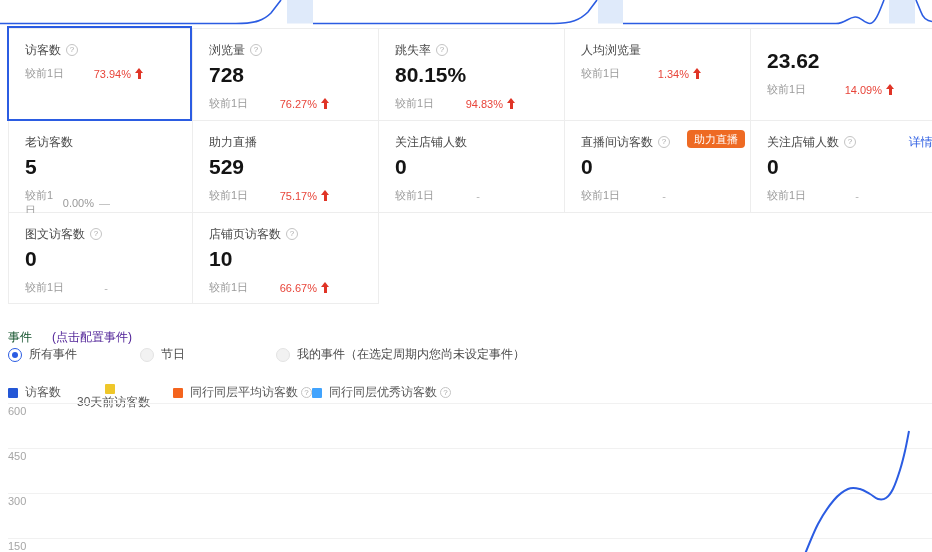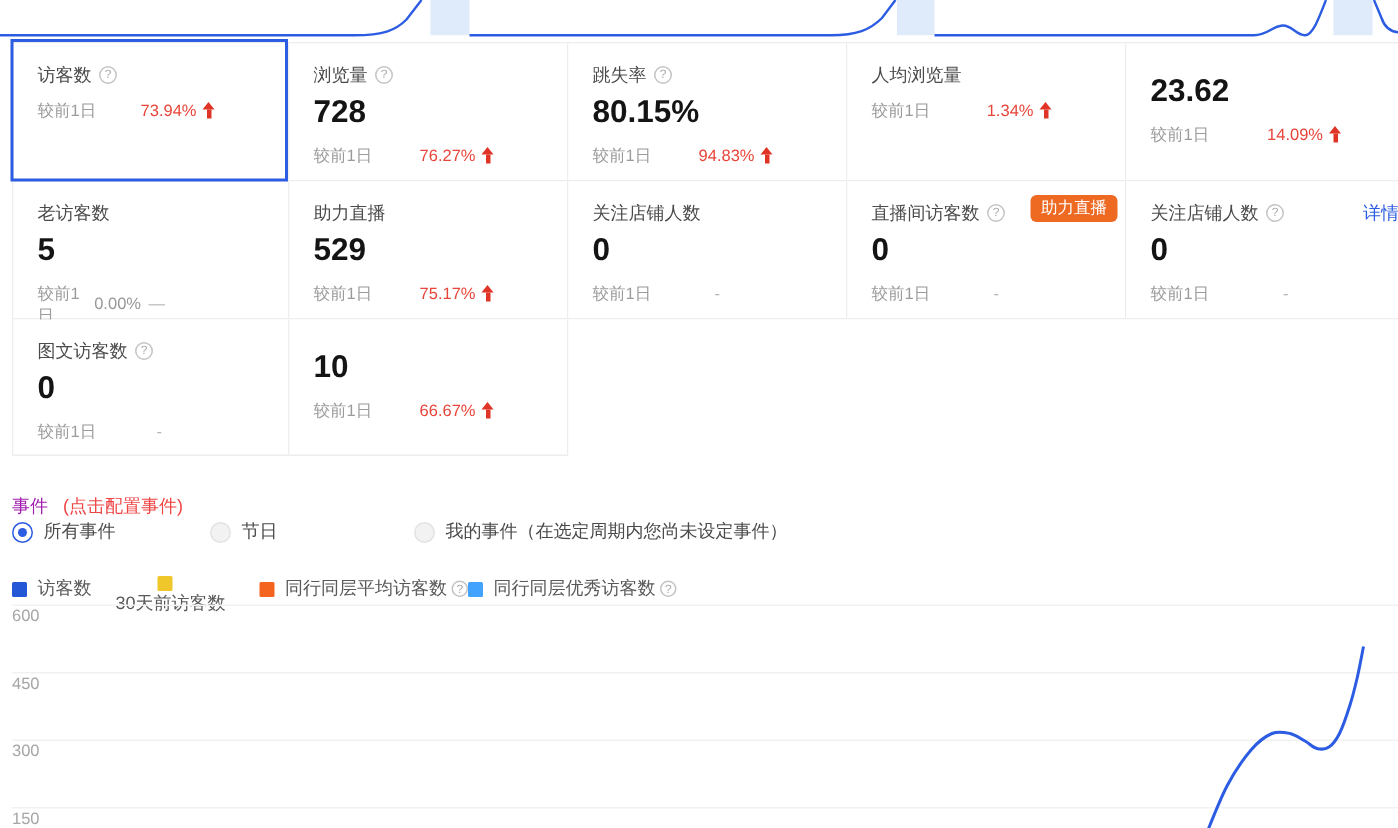--- a/index.html
+++ b/index.html
@@ -36,22 +36,22 @@
   .flatmark{margin-left:5px;color:#b5b5b5;}
   .selbox{position:absolute;left:7px;top:26px;width:185px;height:95px;border:2px solid #2b5ce2;
           box-sizing:border-box;pointer-events:none;z-index:5;}
   .badge{position:absolute;right:5px;top:9px;background:#ee6a23;color:#fff;font-size:11px;
          line-height:18px;padding:0 7px;border-radius:4px;}
   .detail{position:absolute;right:3px;top:13px;font-size:12px;color:#2b5ce2;cursor:pointer;}
   .detail::after{content:" ›";}
 
   
   .ev-head{position:absolute;left:8px;top:329px;display:flex;align-items:center;font-size:12px;}
-  .ev-label{color:#a21caf;}
-  .ev-link{color:#ef4444;margin-left:10px;cursor:pointer;}
+  .ev-label{color:#14532d;}
+  .ev-link{color:#4c1d95;margin-left:20px;cursor:pointer;}
   .radio-item{position:absolute;top:346px;display:flex;align-items:center;font-size:12px;color:#4a4a4a;cursor:pointer;}
   .radio{width:14px;height:14px;border-radius:50%;box-sizing:border-box;margin-right:7px;position:relative;}
   .radio.on{border:1px solid #2b5ce2;background:#fff;}
   .radio.on::after{content:"";position:absolute;left:3px;top:3px;width:6px;height:6px;border-radius:50%;background:#2b5ce2;}
   .radio.off{border:1px solid #e3e3e3;background:#f2f2f2;}
 
   
   .lg-item{position:absolute;top:384px;display:flex;align-items:center;font-size:12px;color:#595959;}
   .sw{width:10px;height:10px;border-radius:1px;margin-right:7px;}
   .lg-item .info{width:11px;height:11px;margin-left:3px;}
@@ -210,20 +210,24 @@
           <span>图文访客数</span>
           <span class="info"></span>
         </div>
       <div class="val">0</div>
       <div class="ft">
           <span class="cmp">较前1日</span>
         <span class="chg dash">-</span>
         </div>
     </div>
     <div class="cell">
+      <div class="ttl">
+          <span>店铺页访客数</span>
+          <span class="info"></span>
+        </div>
       <div class="val">10</div>
       <div class="ft">
           <span class="cmp">较前1日</span>
         <span class="chg">
             <span>66.67%</span>
             <i class="arr"></i>
           </span>
         </div>
     </div>
     <div class="cell blank"></div>

